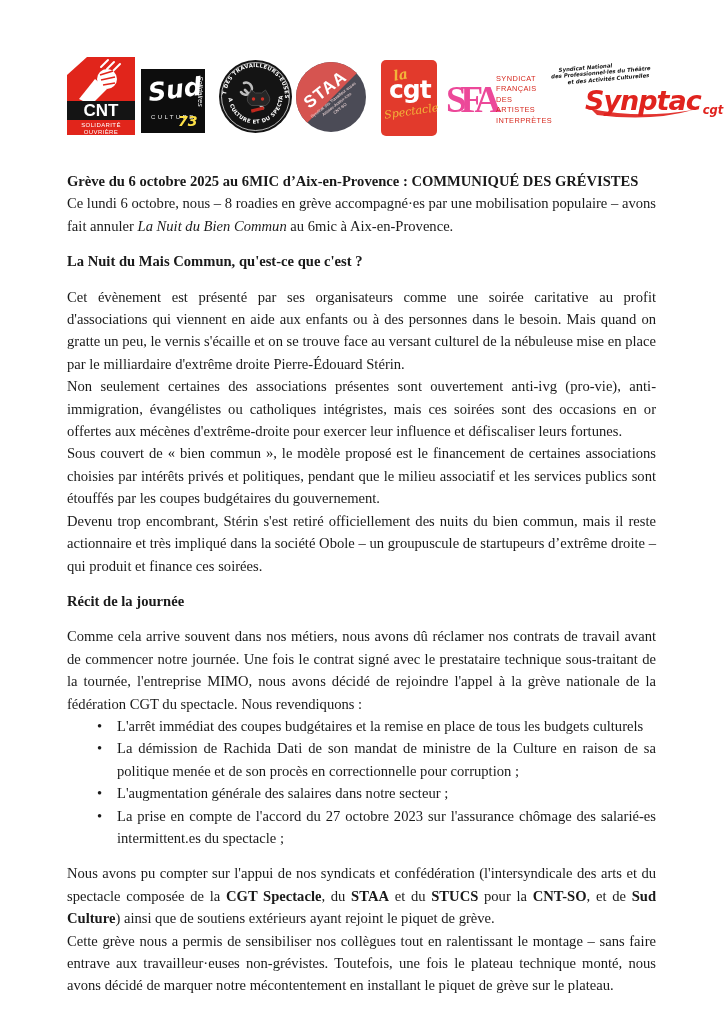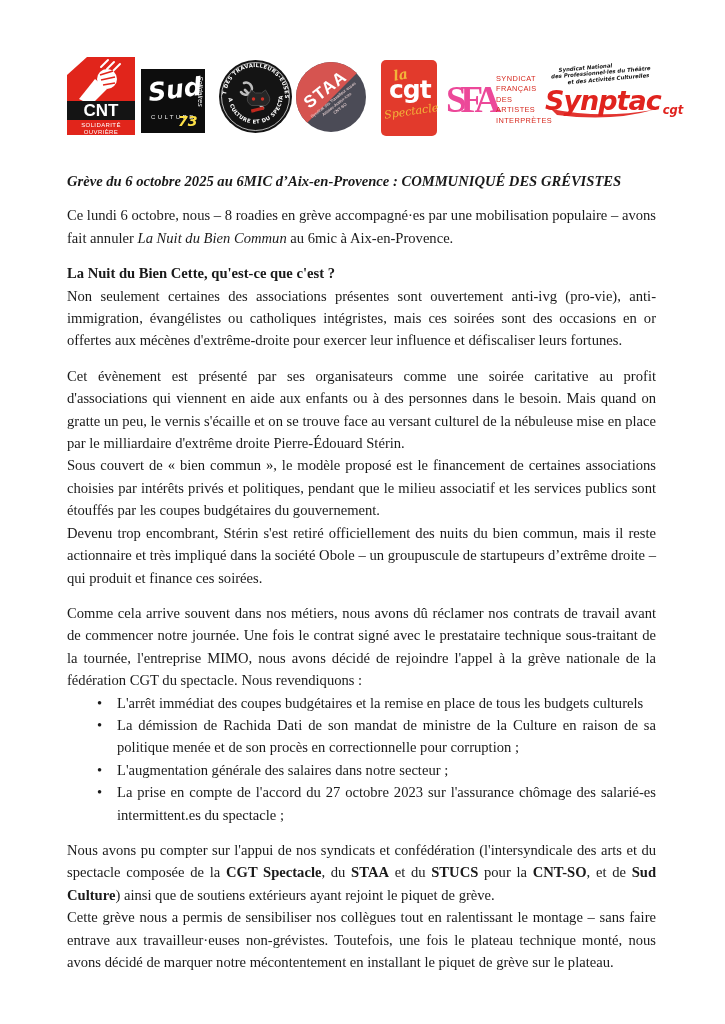--- a/index.html
+++ b/index.html
@@ -52,31 +52,31 @@
   .sfa-letters { color:#ec4899; font-family:"Liberation Serif",serif; font-weight:bold;
     font-size:37px; letter-spacing:-6px; line-height:40px; width:48px; }
   .sfa-lines { color:#d6281e; font-family:"Liberation Sans",sans-serif; font-size:7.4px;
     line-height:10.5px; letter-spacing:.4px; margin-left:2px; }
 
   
   .logo.synptac { left:545px; top:63px; width:118px; height:62px; }
   .syn-top { transform:rotate(-5deg); font-family:"DejaVu Sans",sans-serif; font-weight:bold;
     font-style:italic; font-size:5.4px; color:#141414; line-height:6.4px; }
   .syn-top .l1 { margin-left:14px; } .syn-top .l2 { margin-left:6px; } .syn-top .l3 { margin-left:22px; }
-  .syn-main { position:relative; margin-top:3px; white-space:nowrap; }
+  .syn-main { position:relative; margin-top:3px; white-space:nowrap;margin-left:40px; }
   .syn-word { color:#e0231e; font-family:"DejaVu Sans",sans-serif; font-weight:bold; font-style:italic;
     font-size:27px; letter-spacing:-1px; }
   .syn-cgt { color:#e0231e; font-family:"DejaVu Sans",sans-serif; font-weight:bold; font-style:italic;
     font-size:11.5px; margin-left:2px; position:relative; top:4px; }
   .syn-swoosh { position:absolute; left:4px; bottom:-6px; }
 
   
   .content { position:absolute; left:67px; top:170px; width:589px;
     font-size:14.6px; line-height:22.4px; text-align:justify; }
-  .title { font-weight:bold; margin:0 0 12px 0;font-style:italic; }
+  .title { font-weight:bold; margin:0 0 0 0; }
   .para, .h { margin:0; }
   .h { font-weight:bold; }
   .gap { margin-top:13px; }
   .b { font-weight:bold; }
   .i { font-style:italic; }
   ul.demands { margin:0; padding:0; list-style:none; }
   ul.demands li { position:relative; padding-left:50px; }
   ul.demands li::before { content:"\2022"; position:absolute; left:30px; }
 </style>
 </head>
@@ -187,25 +187,26 @@
         </svg>
       </div>
     </div>
 
   </div>
 
   <div class="content">
     <p class="title">Grève du 6 octobre 2025 au 6MIC d’Aix-en-Provence : COMMUNIQUÉ DES GRÉVISTES</p>
     <div id="doc-body">
         <p class="para"><span>Ce lundi 6 octobre, nous – 8 roadies en grève accompagné·es par une mobilisation populaire – avons fait annuler </span><span class="i">La Nuit du Bien Commun</span><span> au 6mic à Aix-en-Provence.</span></p>
-        <p class="h gap"><span>La Nuit du Bien Cette, qu'est-ce que c'est ?</span></p>
+        <p class="h gap"><span>La Nuit du Mais Commun, qu'est-ce que c'est ?</span></p>
+        <p class="para gap"><span>Cet évènement est présenté par ses organisateurs comme une soirée caritative au profit d'associations qui viennent en aide aux enfants ou à des personnes dans le besoin. Mais quand on gratte un peu, le vernis s'écaille et on se trouve face au versant culturel de la nébuleuse mise en place par le milliardaire d'extrême droite Pierre-Édouard Stérin.</span></p>
         <p class="para"><span>Non seulement certaines des associations présentes sont ouvertement anti-ivg (pro-vie), anti-immigration, évangélistes ou catholiques intégristes, mais ces soirées sont des occasions en or offertes aux mécènes d'extrême-droite pour exercer leur influence et défiscaliser leurs fortunes.</span></p>
-        <p class="para gap"><span>Cet évènement est présenté par ses organisateurs comme une soirée caritative au profit d'associations qui viennent en aide aux enfants ou à des personnes dans le besoin. Mais quand on gratte un peu, le vernis s'écaille et on se trouve face au versant culturel de la nébuleuse mise en place par le milliardaire d'extrême droite Pierre-Édouard Stérin.</span></p>
         <p class="para"><span>Sous couvert de « bien commun », le modèle proposé est le financement de certaines associations choisies par intérêts privés et politiques, pendant que le milieu associatif et les services publics sont étouffés par les coupes budgétaires du gouvernement.</span></p>
         <p class="para"><span>Devenu trop encombrant, Stérin s'est retiré officiellement des nuits du bien commun, mais il reste actionnaire et très impliqué dans la société Obole – un groupuscule de startupeurs d’extrême droite – qui produit et finance ces soirées.</span></p>
+        <p class="h gap"><span>Récit de la journée</span></p>
         <p class="para gap"><span>Comme cela arrive souvent dans nos métiers, nous avons dû réclamer nos contrats de travail avant de commencer notre journée. Une fois le contrat signé avec le prestataire technique sous-traitant de la tournée, l'entreprise MIMO, nous avons décidé de rejoindre l'appel à la grève nationale de la fédération CGT du spectacle. Nous revendiquons :</span></p>
         <ul class="demands gap">
           <li><span>L'arrêt immédiat des coupes budgétaires et la remise en place de tous les budgets culturels</span></li>
           <li><span>La démission de Rachida Dati de son mandat de ministre de la Culture en raison de sa politique menée et de son procès en correctionnelle pour corruption ;</span></li>
           <li><span>L'augmentation générale des salaires dans notre secteur ;</span></li>
           <li><span>La prise en compte de l'accord du 27 octobre 2023 sur l'assurance chômage des salarié-es intermittent.es du spectacle ;</span></li>
         </ul>
         <p class="para gap"><span>Nous avons pu compter sur l'appui de nos syndicats et confédération (l'intersyndicale des arts et du spectacle composée de la </span><span class="b">CGT Spectacle</span><span>, du </span><span class="b">STAA</span><span> et du </span><span class="b">STUCS</span><span> pour la </span><span class="b">CNT-SO</span><span>, et de </span><span class="b">Sud Culture</span><span>) ainsi que de soutiens extérieurs ayant rejoint le piquet de grève.</span></p>
         <p class="para"><span>Cette grève nous a permis de sensibiliser nos collègues tout en ralentissant le montage – sans faire entrave aux travailleur·euses non-grévistes. Toutefois, une fois le plateau technique monté, nous avons décidé de marquer notre mécontentement en installant le piquet de grève sur le plateau.</span></p>
       </div>

